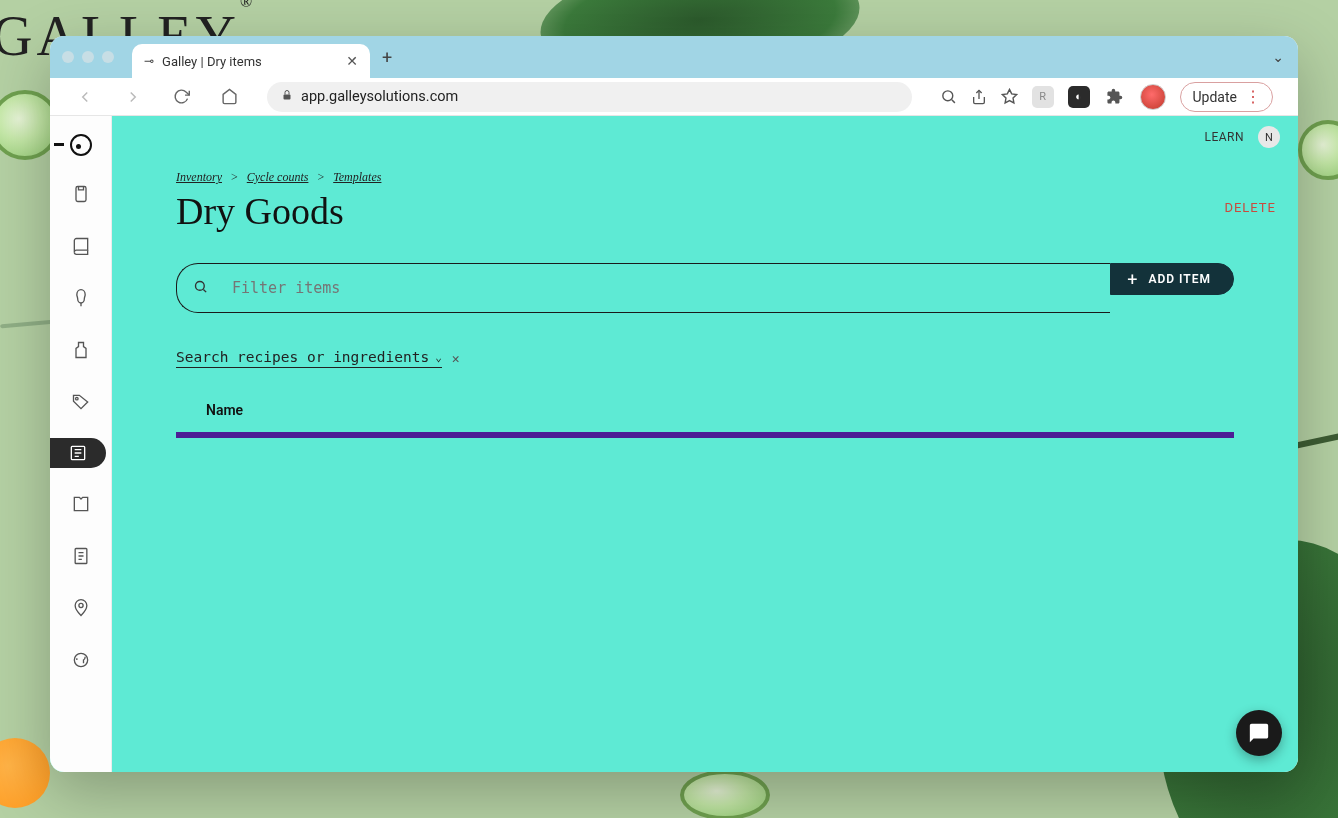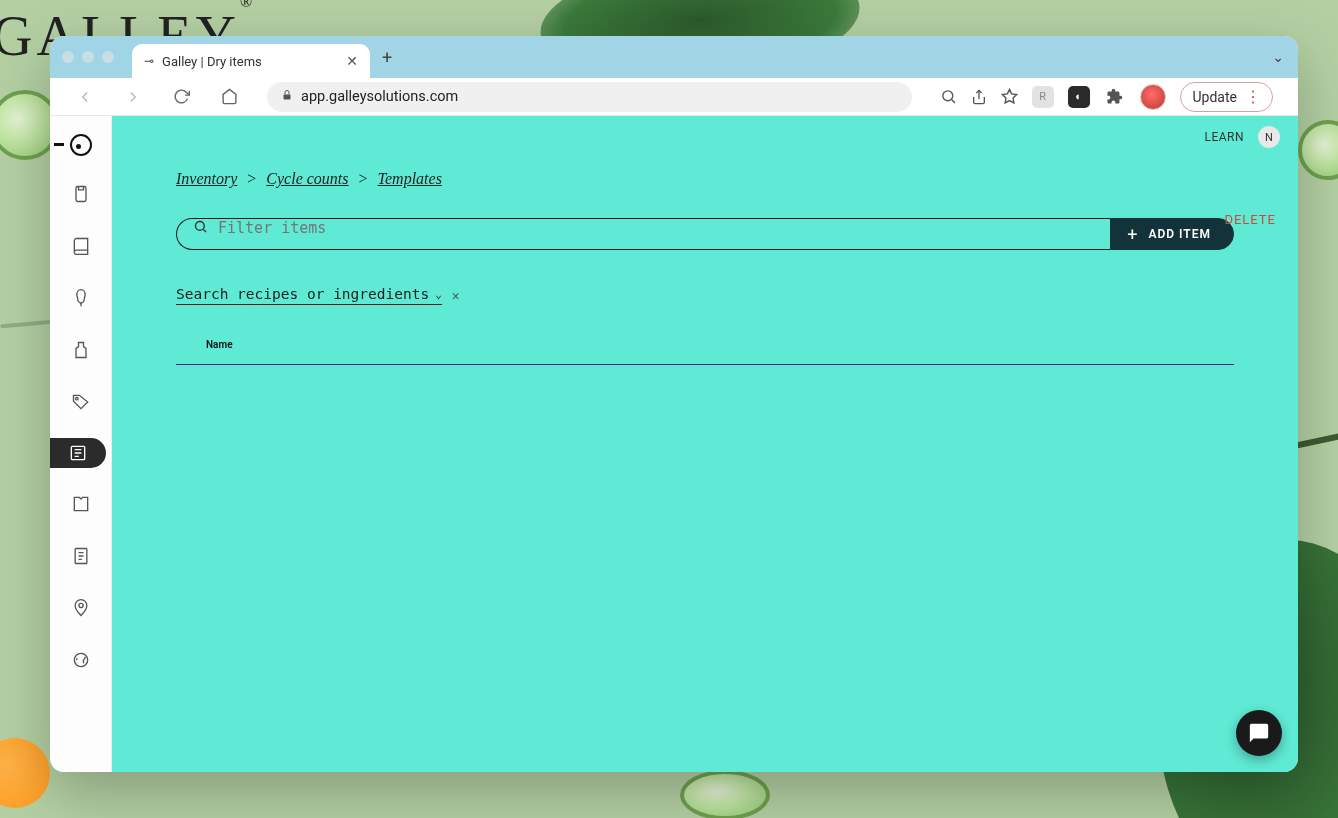--- a/index.html
+++ b/index.html
@@ -171,56 +171,56 @@
     padding: 22px 64px 22px 64px;
     position: relative;
   }
   .topbar-app { position:absolute; top: 10px; right: 18px; display:flex; align-items:center; gap:14px;}
   .learn-link { font-size: 12px; letter-spacing: 0.5px; color: #333; cursor:pointer;}
   .avatar-n { width: 22px; height: 22px; border-radius: 50%; background: #e8e8e8; display:flex; align-items:center; justify-content:center; font-size:11px; color:#333;}
   
   .crumbs {
     font-family: Georgia, "Times New Roman", serif;
     font-style: italic;
-    font-size: 16px;
+    font-size: 12px;
     color: #222;
     margin-top: 32px;
   }
   .crumbs a { color: #222; text-decoration: underline; cursor:pointer; }
   .crumbs .sep { margin: 0 6px; font-style: normal;}
   
   .page-title {
     font-family: Georgia, "Times New Roman", serif;
     font-size: 38px;
     font-weight: 400;
     color: #111;
     margin-top: 4px;
   }
   .delete-btn {
     position: absolute;
-    right: 22px; top: 96px;
+    right: 22px; top: 84px;
     color: #c94a3e;
     font-size: 13px;
     letter-spacing: 1px;
     cursor: pointer;
   }
   
   .filter-row {
     display: flex; gap: 0; margin-top: 30px;
     align-items: stretch;
   }
   .filter-input {
     flex: 1;
     border: 1.5px solid #1a1a1a;
     border-radius: 22px 0 0 22px;
     border-right: none;
-    height: 32px;
-    display: flex; align-items: flex-start;
+    height: 50px;
+    display: flex; align-items: center;
     padding: 0 16px;
-    gap: 10px;
+    gap: 24px;
   }
   .filter-input input {
     border: none; outline: none; flex:1;
     font-size: 15px;
     font-family: ui-monospace, "SF Mono", Menlo, monospace;
     color: #666;
     background: transparent;
   }
   .filter-input .sic { color: #333; }
   .add-item-btn {
@@ -249,23 +249,23 @@
     border-bottom: 1.5px solid #222;
     padding-bottom: 2px;
     display: flex; align-items: center; gap: 6px;
     cursor: pointer;
   }
   .search-filter-row .chev { font-size: 11px; }
   .search-filter-row .x { color: #555; cursor:pointer; font-size: 13px;}
   
   .table-header {
     margin-top: 34px;
-    border-bottom: 1px solid #4c1d95;
+    border-bottom: 6px solid #4c1d95;
     padding: 0 0 14px 30px;
-    font-size: 10px;
+    font-size: 14px;
     font-weight: 600;
     color: #111;
   }
   
   
   .chat-fab {
     position: absolute;
     right: 16px; bottom: 16px;
     width: 46px; height: 46px;
     border-radius: 50%;
@@ -452,20 +452,21 @@
         </div>
 
         <div class="crumbs">
           <a>Inventory</a>
           <span class="sep">&gt;</span>
           <a>Cycle counts</a>
           <span class="sep">&gt;</span>
           <a>Templates</a>
         </div>
 
+        <h1 class="page-title">Dry Goods</h1>
         <div class="delete-btn">DELETE</div>
 
         <div class="filter-row">
           <div class="filter-input">
             <span class="sic">
               <svg width="15" height="15" viewBox="0 0 24 24" fill="none" stroke="currentColor" stroke-width="2.2">
                   <circle cx="11" cy="11" r="7"></circle>
                   <path d="M21 21l-4.35-4.35"></path>
                 </svg>
             </span>

